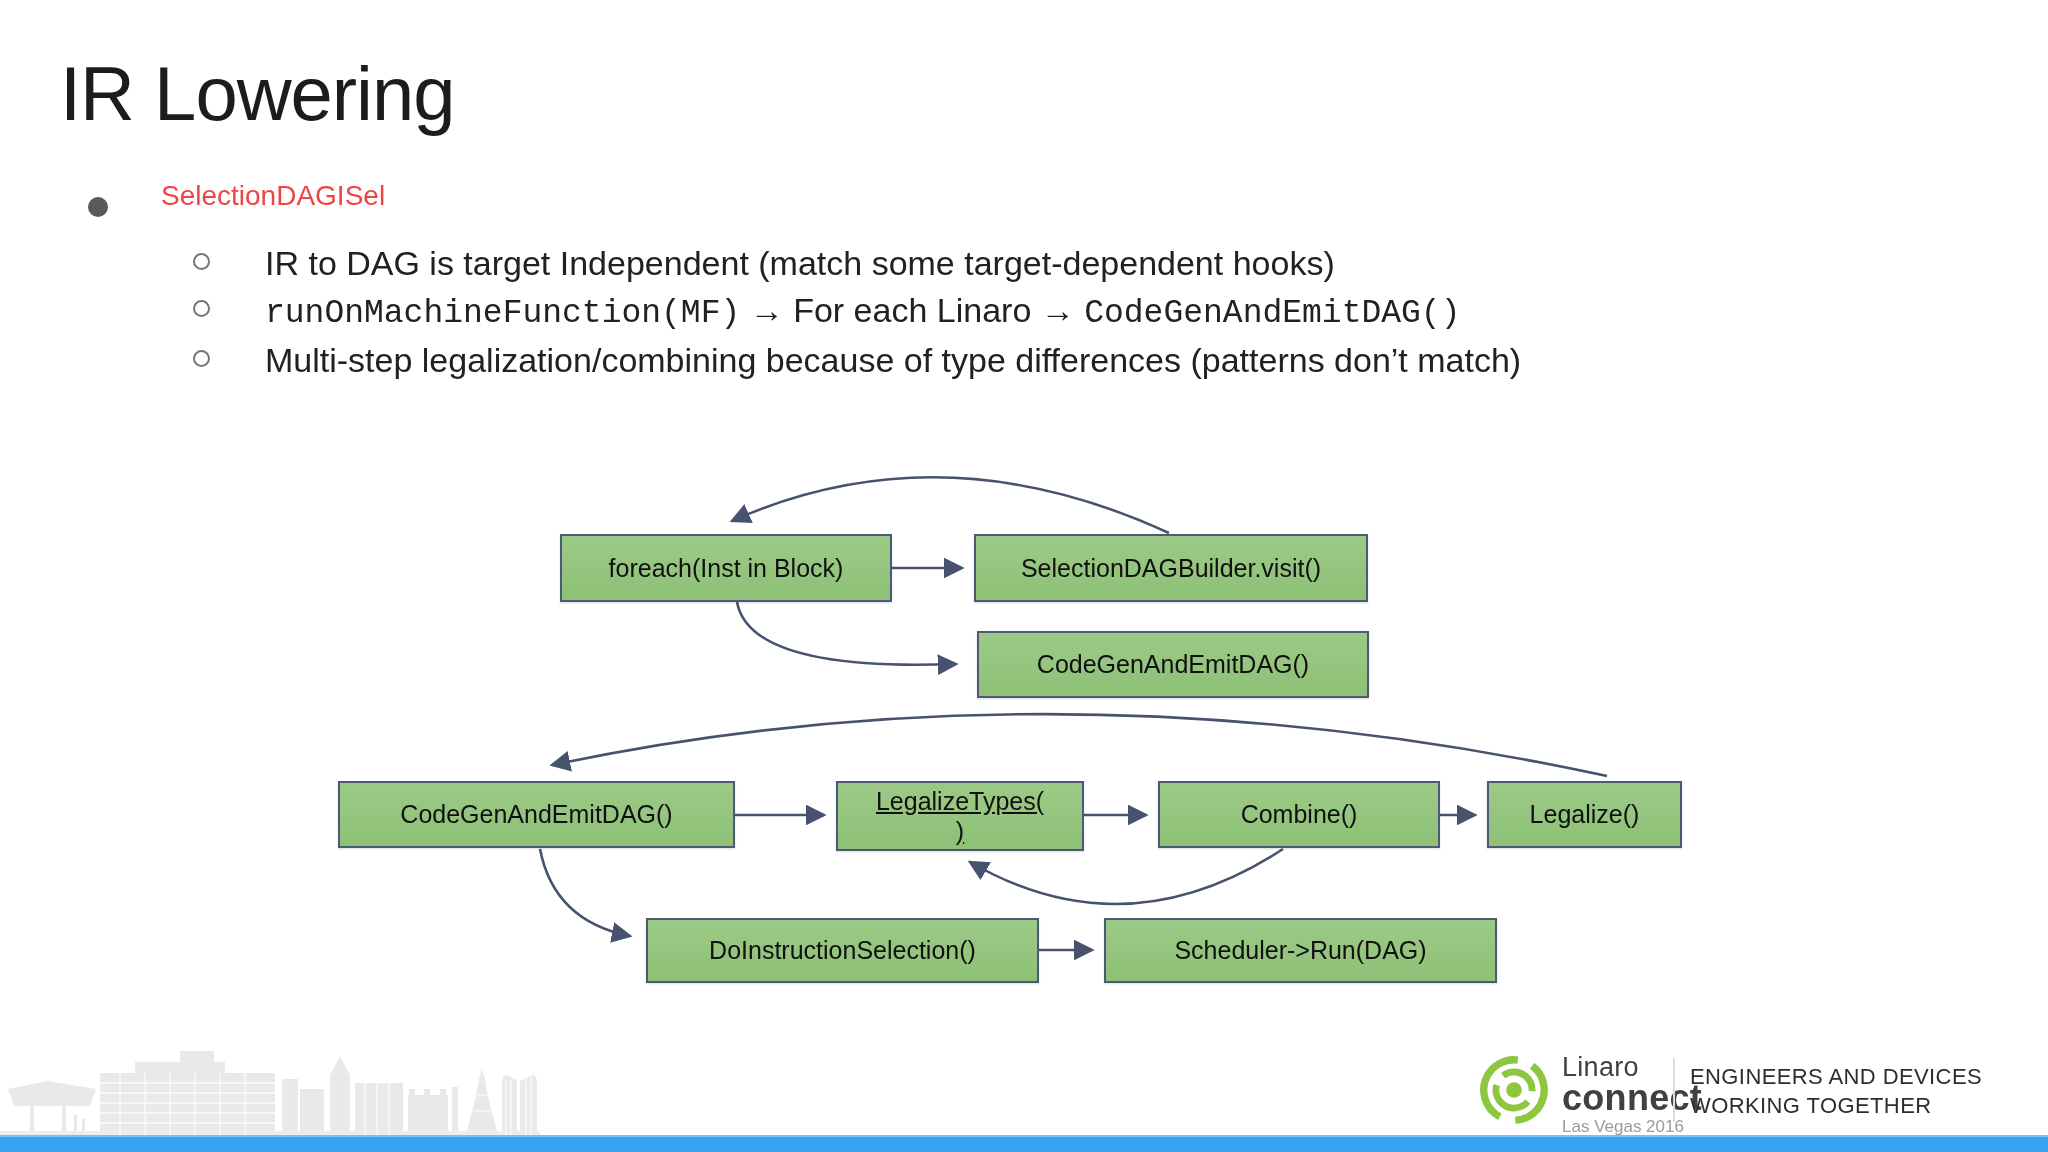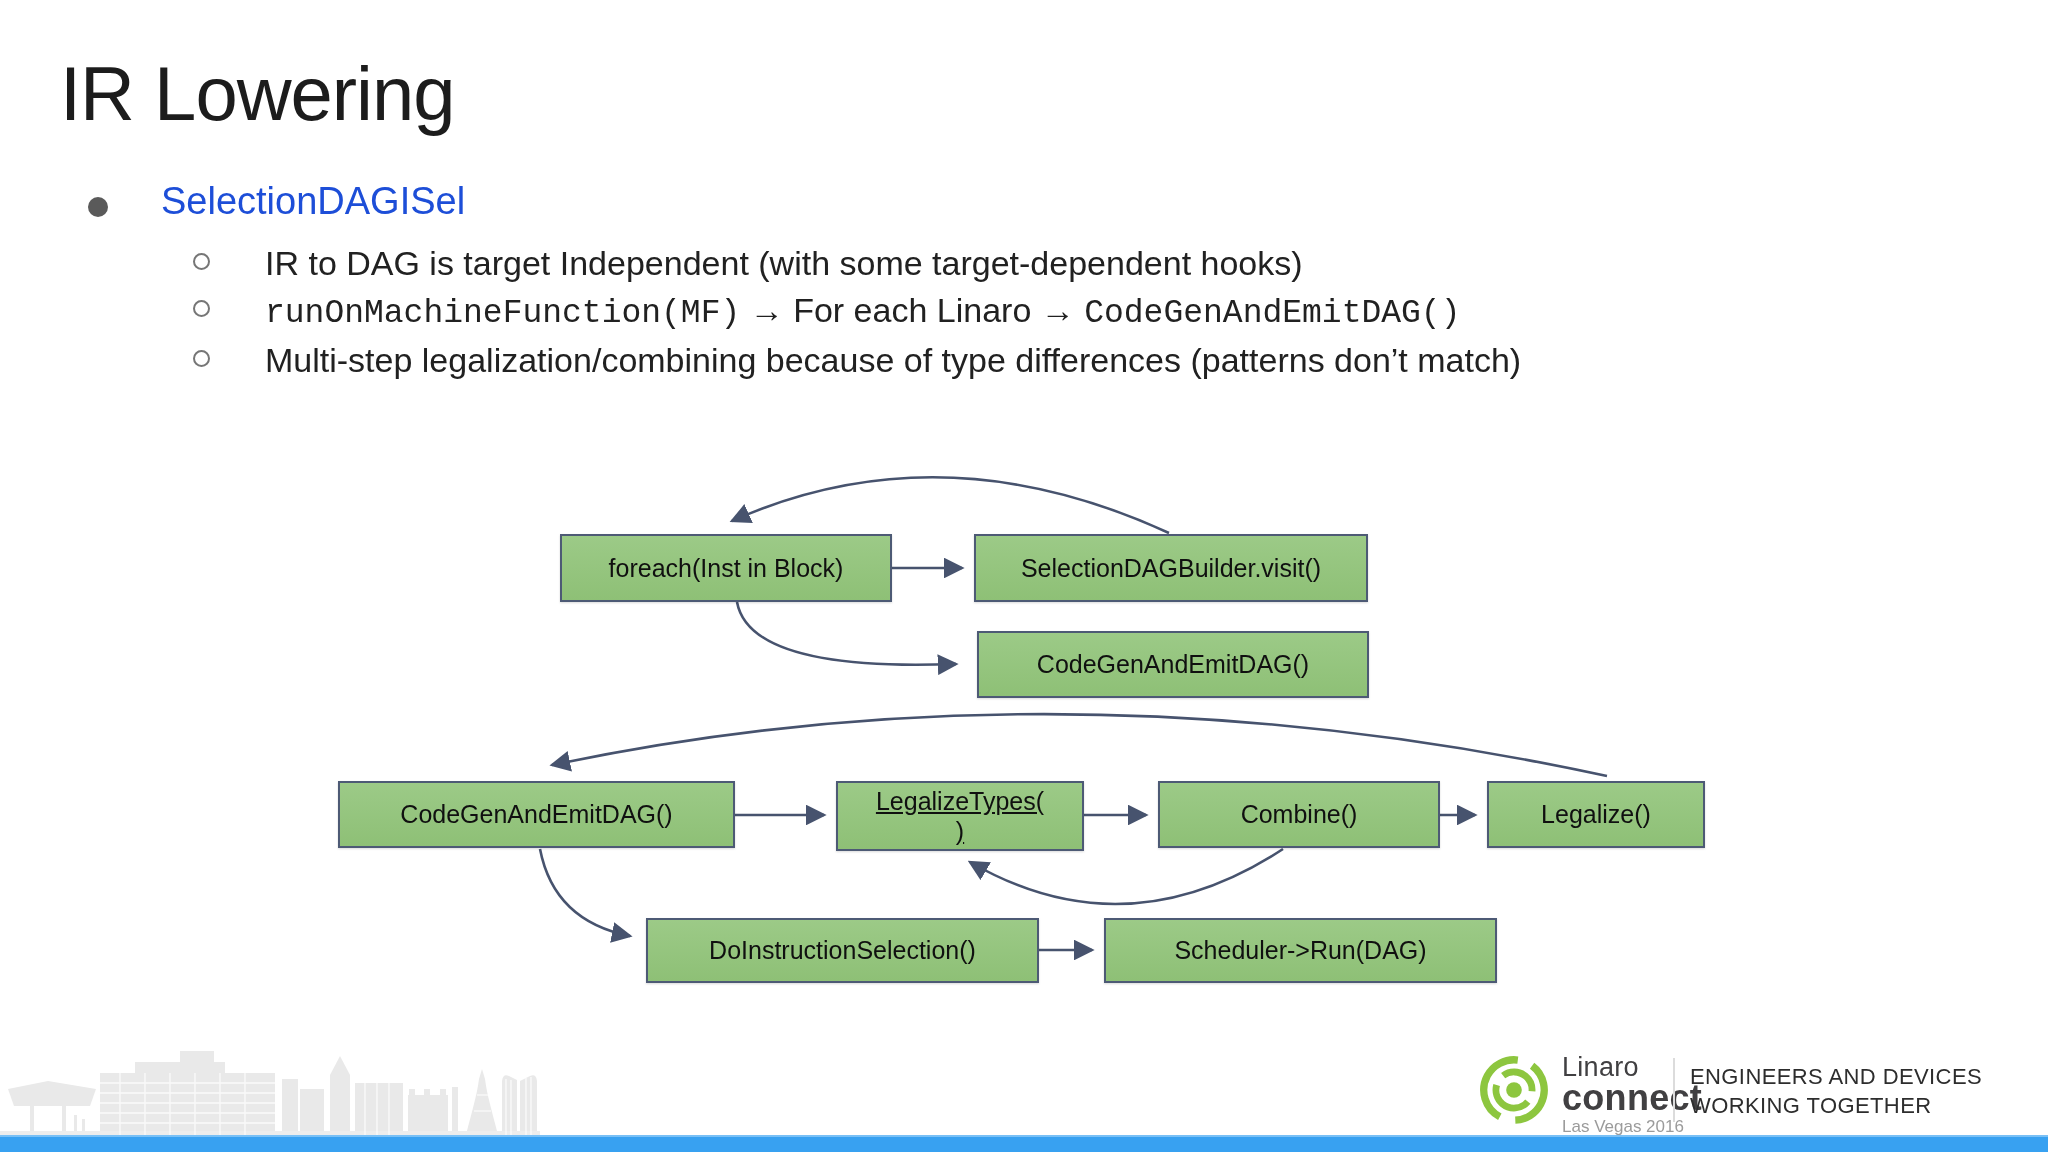--- a/index.html
+++ b/index.html
@@ -8,21 +8,21 @@
   }
   *{margin:0;padding:0;box-sizing:border-box;}
   body{background:#444;font-family:"Liberation Sans","DejaVu Sans",sans-serif;}
   .slide{position:relative;width:2048px;height:1152px;background:#ffffff;overflow:hidden;}
 
   .title{position:absolute;left:60px;top:50px;font-size:76px;font-weight:400;
          color:var(--text);letter-spacing:-1px;text-align:right;}
 
   .b1-dot{position:absolute;left:88px;top:197px;width:20px;height:20px;border-radius:50%;
           background:#5a5a5a;}
-  .b1-text{position:absolute;left:161px;top:180px;font-size:38px;color:#1d4ed8;}
+  .b1-text{position:absolute;left:161px;top:180px;font-size:28px;color:#ef4444;}
 
   .sublist{position:absolute;left:193px;top:240px;list-style:none;}
   .sublist li{display:flex;align-items:flex-start;font-size:34px;color:#212121;
               line-height:47px;white-space:nowrap;}
   .o-marker{flex:none;width:17px;height:17px;border:2.5px solid #767676;border-radius:50%;
             margin-top:13px;margin-right:55px;}
   .mono{font-family:"Liberation Mono","DejaVu Sans Mono",monospace;font-size:33px;}
 
   .arrows{position:absolute;left:0;top:0;width:2048px;height:1152px;z-index:1;pointer-events:none;}
   .arrows path{fill:none;stroke:var(--arrow);stroke-width:2.6px;}
@@ -54,21 +54,21 @@
 <div class="slide">
 
   <h1 class="title">IR Lowering</h1>
 
   <span class="b1-dot"></span>
   <div class="b1-text">SelectionDAGISel</div>
 
   <ul class="sublist">
     <li>
       <span class="o-marker"></span>
-      <span>IR to DAG is target Independent (with some target-dependent hooks)</span>
+      <span>IR to DAG is target Independent (match some target-dependent hooks)</span>
     </li>
     <li>
       <span class="o-marker"></span>
       <span><span class="mono">runOnMachineFunction(MF)</span><span> → For each Linaro → </span><span class="mono">CodeGenAndEmitDAG()</span></span>
     </li>
     <li>
       <span class="o-marker"></span>
       <span>Multi-step legalization/combining because of type differences (patterns don’t match)</span>
     </li>
   </ul>
@@ -91,21 +91,21 @@
     <path d="M 1039 950 H 1092" marker-end="url(#ah)"></path>
   </svg>
 
   <div class="node" style="left:560px;top:534px;width:332px;height:68px">foreach(Inst in Block)</div>
   <div class="node" style="left:974px;top:534px;width:394px;height:68px">SelectionDAGBuilder.visit()</div>
   <div class="node" style="left:977px;top:631px;width:392px;height:67px">CodeGenAndEmitDAG()</div>
   <div class="node" style="left:338px;top:781px;width:397px;height:67px">CodeGenAndEmitDAG()</div>
   <div class="node pre" style="left:836px;top:781px;width:248px;height:70px">LegalizeTypes(
 )</div>
   <div class="node" style="left:1158px;top:781px;width:282px;height:67px">Combine()</div>
-  <div class="node" style="left:1487px;top:781px;width:218px;height:67px">Legalize()</div>
+  <div class="node" style="left:1487px;top:781px;width:195px;height:67px">Legalize()</div>
   <div class="node" style="left:646px;top:918px;width:393px;height:65px">DoInstructionSelection()</div>
   <div class="node" style="left:1104px;top:918px;width:393px;height:65px">Scheduler-&gt;Run(DAG)</div>
 
   <svg class="skyline" viewBox="0 0 540 86">
     <g fill="#e9e9e9">
       <polygon points="8,40 48,32 96,40 90,57 14,57"></polygon>
       <rect x="30" y="57" width="4" height="29"></rect>
       <rect x="62" y="57" width="4" height="29"></rect>
       <rect x="74" y="66" width="3" height="20"></rect>
       <rect x="82" y="70" width="3" height="16"></rect>

